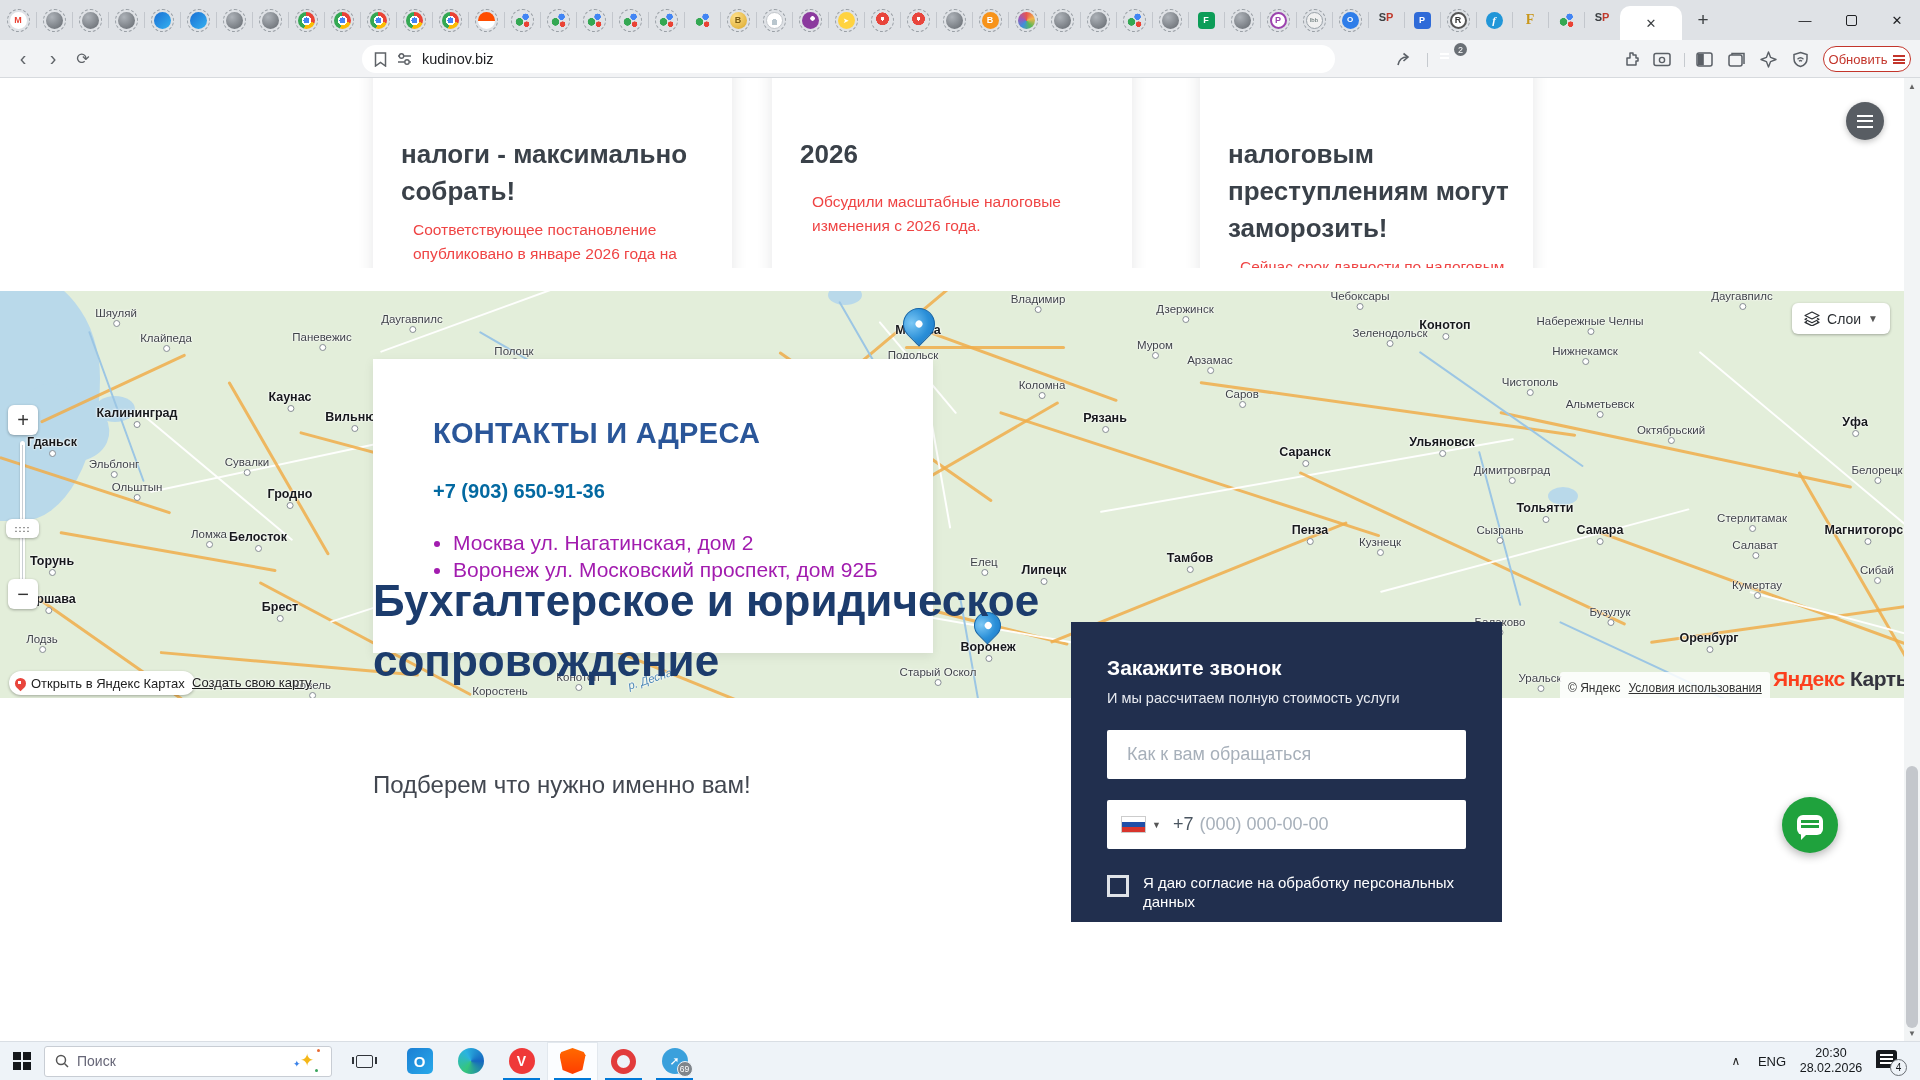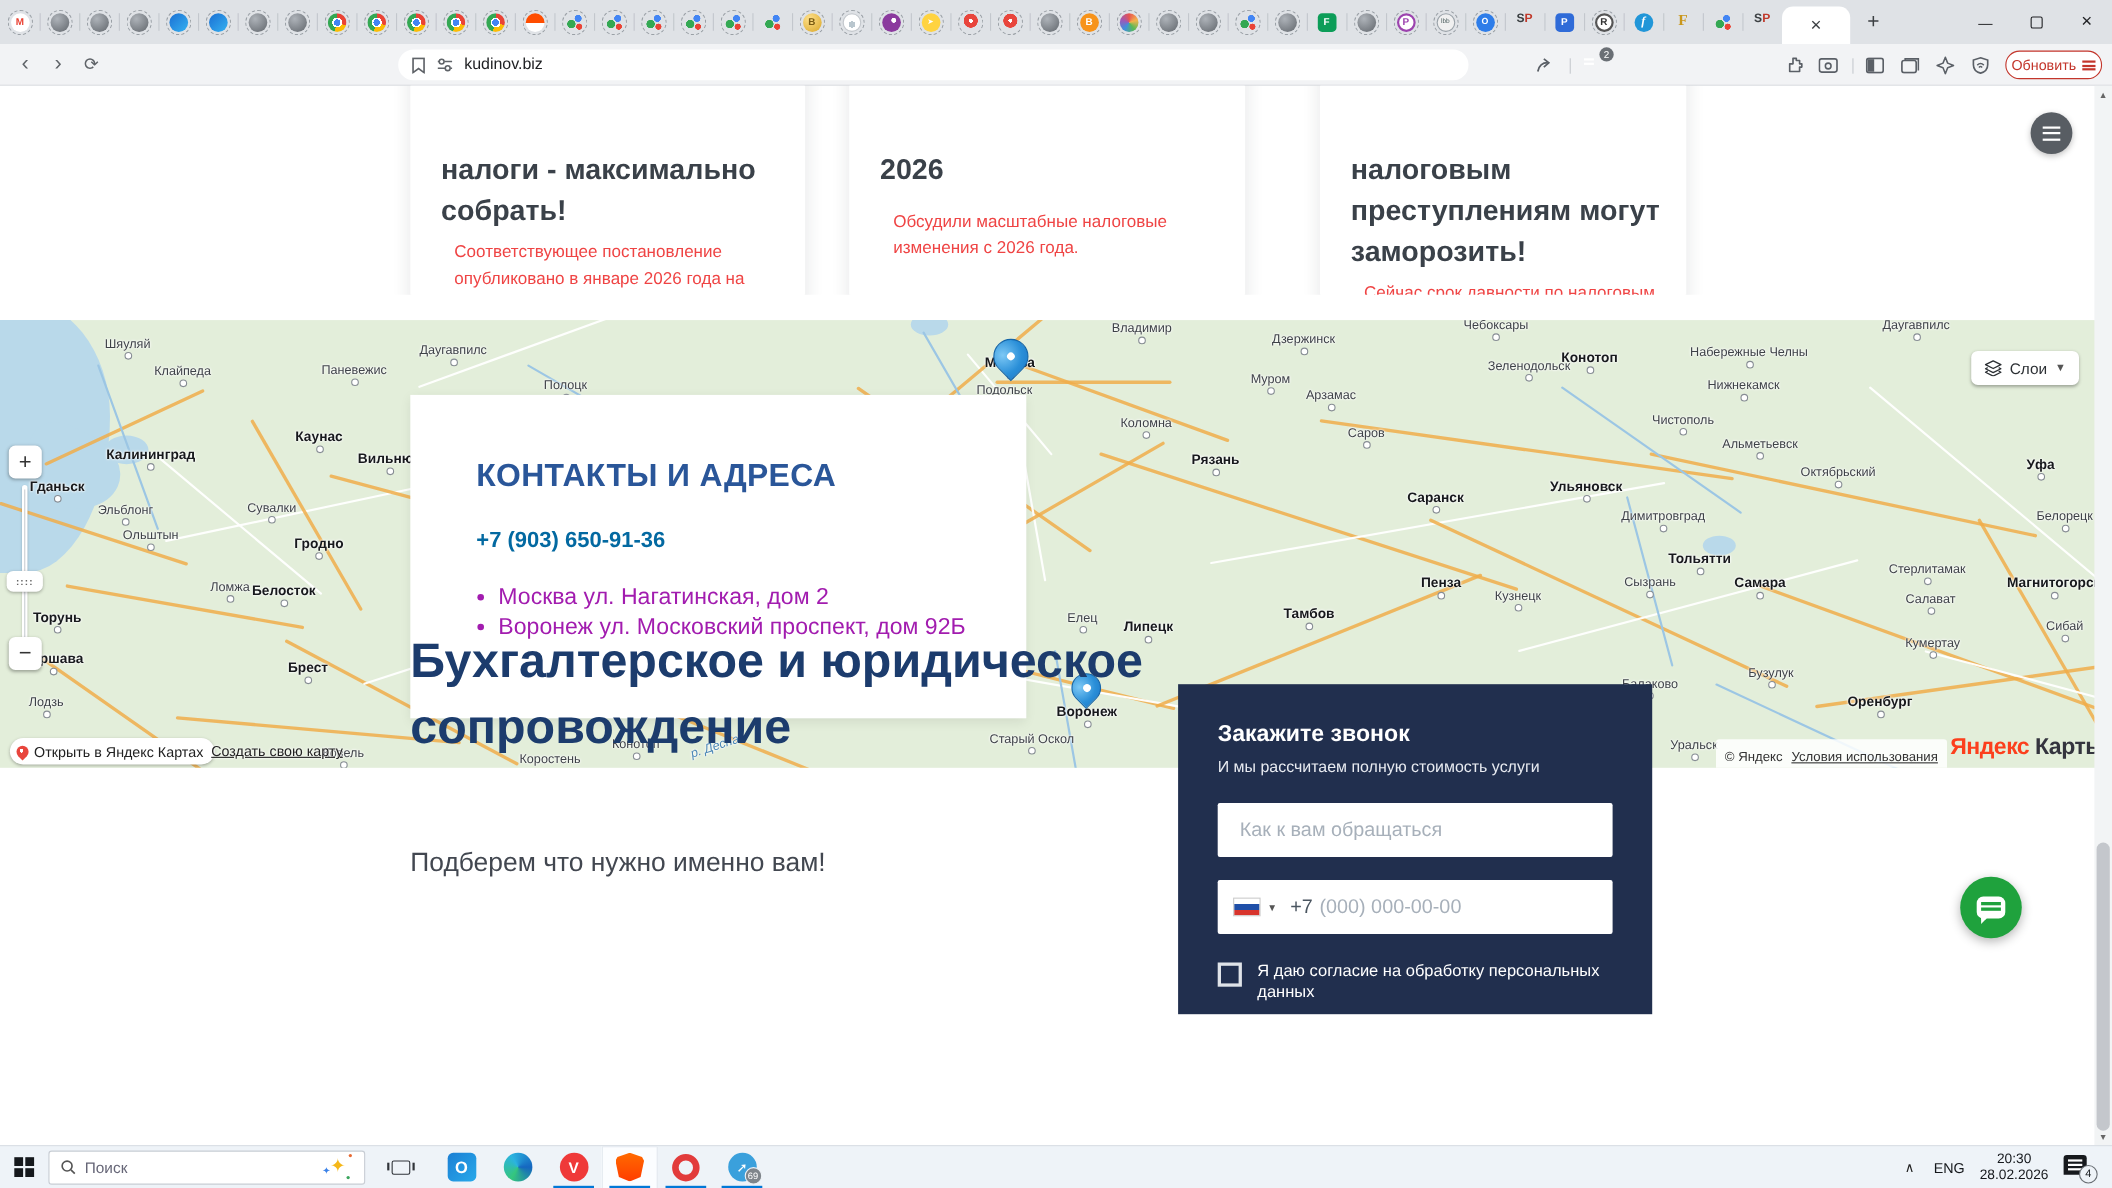--- a/index.html
+++ b/index.html
@@ -101,21 +101,21 @@
   #contact-phone { margin:30px 0 0 60px; font-size:20px; color:#0369a1; font-weight:bold; }
   #contact-list { margin:26px 0 0 80px; list-style:disc; }
   #contact-list li { font-size:21px; color:#a21caf; line-height:27px; }
   .mapbtn { position:absolute; background:#fff; border-radius:6px; box-shadow:0 1px 3px rgba(0,0,0,.3);
     display:flex; align-items:center; justify-content:center; }
   #zoom-in { left:8px; top:114px; width:30px; height:30px; font-size:20px; color:#333; }
   #zoom-track { position:absolute; left:20px; top:150px; width:5px; height:146px; background:#fff; border-radius:3px; box-shadow:0 1px 2px rgba(0,0,0,.25); }
   #zoom-track::before { content:""; position:absolute; left:2px; top:4px; bottom:4px; width:1px; background:#c9ced3; }
   #zoom-handle { left:6px; top:228px; width:33px; height:19px; font-size:9px; font-weight:bold; color:#666; letter-spacing:1px; }
   #zoom-out { left:8px; top:288px; width:30px; height:30px; font-size:20px; color:#333; }
-  #layers-btn { right:30px; top:28px; height:31px; padding:0 12px; gap:7px; font-size:14px; color:#2b2f33; }
+  #layers-btn { right:30px; top:12px; height:31px; padding:0 12px; gap:7px; font-size:14px; color:#2b2f33; }
   .chev { font-size:10px; color:#555; }
   #open-ym { left:9px; top:380px; height:24px; padding:0 10px 0 6px; gap:5px; font-size:13px; color:#222; border-radius:12px; }
   .redpin { width:11px; height:11px; background:radial-gradient(circle at 50% 38%,#fff 0 1.6px,#e8453c 1.8px); border-radius:50% 50% 50% 0; transform:rotate(-45deg); }
   #create-map { position:absolute; left:192px; top:384px; font-size:13px; color:#222; text-decoration:underline;
     text-shadow:0 0 2px #fff,0 0 3px #fff; }
   #attrib { position:absolute; left:1560px; top:381px; height:32px; background:rgba(255,255,255,.85); border-radius:3px;
     display:flex; align-items:center; padding:0 8px; gap:8px; font-size:12px; color:#333; }
   #attrib .terms { text-decoration:underline; }
   #ym-logo { position:absolute; left:1773px; top:376px; font-size:21px; font-weight:bold; letter-spacing:-.5px; }
   #ym-logo .r { color:#fc3f1d; } #ym-logo .k { color:#34343e; }

